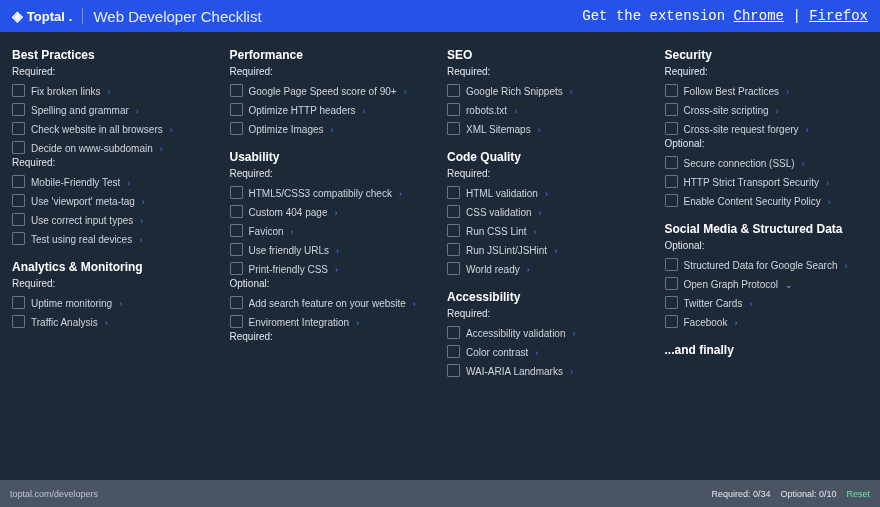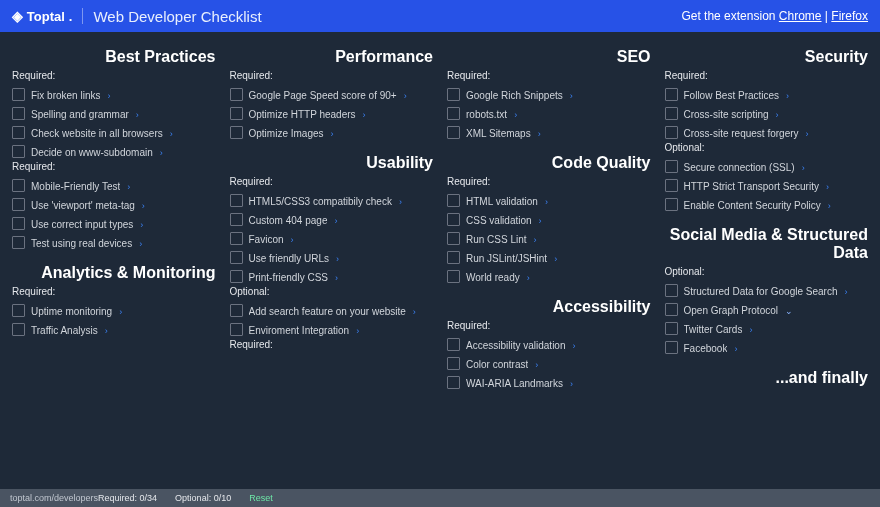--- a/index.html
+++ b/index.html
@@ -19,36 +19,35 @@
   display: flex;
   align-items: center;
   padding: 0 12px;
   justify-content: space-between;
 }
 .header-left { display: flex; align-items: center; gap: 10px; }
 .logo { color: #fff; font-weight: 700; font-size: 13px; display: flex; align-items: center; gap: 4px; }
 .logo-glyph { font-size: 14px; }
 .divider { width: 1px; height: 16px; background: rgba(255,255,255,0.4); }
 .header-title { color: #e8effd; font-size: 15px; }
-.header-right { color: #fff; font-size: 12px; }
+.header-right { color: #fff; font-size: 14px; font-family: Liberation Mono, monospace; }
 .header-right a { color: #fff; text-decoration: underline; cursor: pointer; }
 .content {
   padding: 16px 12px 40px 12px;
   display: grid;
   grid-template-columns: repeat(4, 1fr);
   gap: 0 14px;
 }
 .col { display: flex; flex-direction: column; }
 .section-title {
   color: #fff;
-  font-size: 16px;
+  font-size: 12px;
   font-weight: 600;
   margin-top: 12px;
   margin-bottom: 4px;
-  text-align: right;
 }
 .col > .section-title:first-child { margin-top: 0; }
 .group-label {
   color: #e5e7eb;
   font-size: 10px;
   font-weight: 400;
   margin-bottom: 4px;
 }
 .item {
   display: flex;
@@ -71,29 +70,30 @@
   color: #9eb9ff;
   text-decoration: underline;
   font-size: 10px;
   padding: 2px 0 4px 20px;
   cursor: pointer;
   white-space: nowrap;
 }
 .footer {
   position: absolute;
   bottom: 0; left: 0; right: 0;
-  height: 18px;
+  height: 27px;
   background: #4a5462;
   display: flex;
   align-items: center;
+  justify-content: space-between;
   padding: 0 10px;
   font-size: 9px;
 }
 .footer-left { color: #c0c6cf; }
-.footer-right { display: flex; gap: 18px; align-items: center; }
+.footer-right { display: flex; gap: 10px; align-items: center; }
 .status { color: #e5e7eb; }
 .reset { color: #6ee7a8; cursor: pointer; }
 </style>
 </head>
 <body>
 
 <div class="header">
   <div class="header-left">
     <div class="logo">
       <span class="logo-glyph">◈</span>

